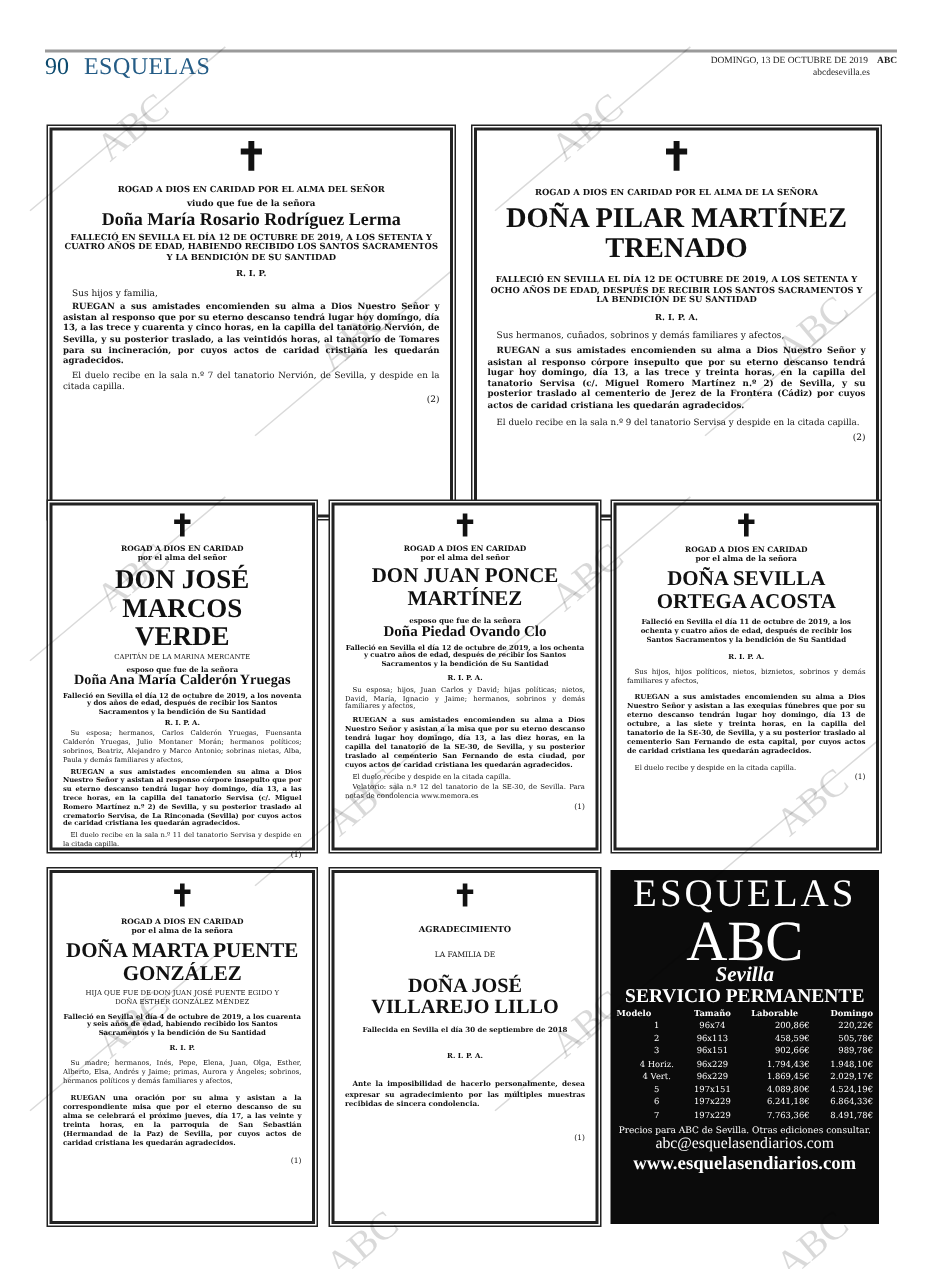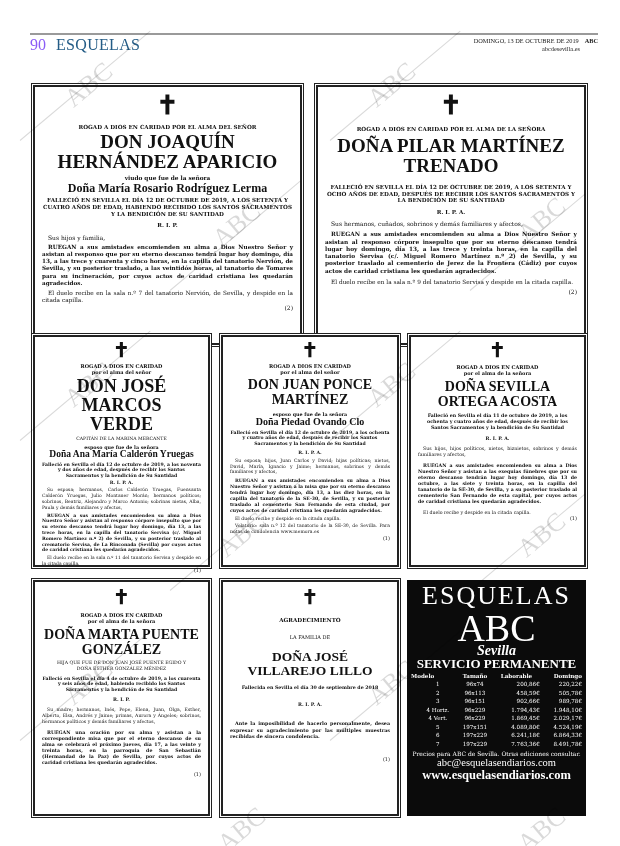--- a/index.html
+++ b/index.html
@@ -1,19 +1,19 @@
 <!DOCTYPE html>
 <html><head>
 <meta charset="utf-8">
 <style>
   html,body{margin:0;padding:0;background:#fff;}
   body{width:620px;height:846px;position:relative;overflow:hidden;font-family:"DejaVu Serif",serif;color:#111;}
   .topline{position:absolute;left:30px;right:22px;top:33px;height:2px;background:#9a9a9a;}
   .pagehead{position:absolute;left:30px;top:36px;font-family:"Liberation Serif",serif;font-size:16px;}
-  .pagehead .num{color:#8b5cf6;margin-right:6px;}
+  .pagehead .num{color:#0c4a6e;margin-right:6px;}
   .pagehead .sec{color:#245c86;letter-spacing:0.3px;}
   .dateline{position:absolute;right:22px;top:37px;font-family:"Liberation Serif",serif;font-size:6.3px;text-align:right;line-height:7.5px;color:#222;}
   .dateline b{font-weight:bold;margin-left:6px;}
   .box{position:absolute;border:2px solid #222;box-shadow:0 0 0 1px #fff, 0 0 0 2px #222;background:#fff;box-sizing:border-box;padding:3px 7px;text-align:center;}
   .cross{font-family:"DejaVu Serif",serif;font-weight:bold;display:block;line-height:1;margin:0 auto;}
   .rogad{font-weight:bold;text-transform:none;}
   .name{font-family:"Liberation Serif",serif;font-weight:bold;line-height:1.05;}
   .p{text-align:justify;margin:0;}
   .bold{font-weight:bold;}
   .count{text-align:right;}
@@ -41,21 +41,20 @@
   <span class="sec">ESQUELAS</span>
 </div>
 <div class="dateline">
   <div><span>DOMINGO, 13 DE OCTUBRE DE 2019</span><b>ABC</b></div>
   <div style="margin-right:18px;">abcdesevilla.es</div>
 </div>
 
 <div class="box" style="left:33px;top:85px;width:269px;height:260px;">
   <span class="cross" style="font-size:26px;margin-top:2px;">✝</span>
   <div class="rogad" style="font-size:5.6px;margin-top:6px;">ROGAD A DIOS EN CARIDAD POR EL ALMA DEL SEÑOR</div>
-  <div class="name" style="font-size:19px;margin-top:2px;padding:0 8px;">DON JOAQUÍN HERNÁNDEZ APARICIO</div>
   <div style="font-size:5.8px;font-weight:bold;margin-top:3px;">viudo que fue de la señora</div>
   <div class="name" style="font-size:12px;margin-top:1px;">Doña María Rosario Rodríguez Lerma</div>
   <div class="bold" style="font-size:5.6px;line-height:6.8px;margin-top:3px;">FALLECIÓ EN SEVILLA EL DÍA 12 DE OCTUBRE DE 2019, A LOS SETENTA Y CUATRO AÑOS DE EDAD, HABIENDO RECIBIDO LOS SANTOS SACRAMENTOS Y LA BENDICIÓN DE SU SANTIDAD</div>
   <div class="bold" style="font-size:5.6px;margin-top:4px;">R. I. P.</div>
   <p class="p" style="font-size:6px;margin-top:6px;text-indent:6px;">Sus hijos y familia,</p>
   <p class="p bold" style="font-size:5.7px;line-height:7.2px;margin-top:3px;text-indent:6px;">RUEGAN a sus amistades encomienden su alma a Dios Nuestro Señor y asistan al responso que por su eterno descanso tendrá lugar hoy domingo, día 13, a las trece y cuarenta y cinco horas, en la capilla del tanatorio Nervión, de Sevilla, y su posterior traslado, a las veintidós horas, al tanatorio de Tomares para su incineración, por cuyos actos de caridad cristiana les quedarán agradecidos.</p>
   <p class="p" style="font-size:5.8px;line-height:7.2px;margin-top:3px;text-indent:6px;">El duelo recibe en la sala n.º 7 del tanatorio Nervión, de Sevilla, y despide en la citada capilla.</p>
   <div class="count" style="font-size:6px;">(2)</div>
 </div>
 

